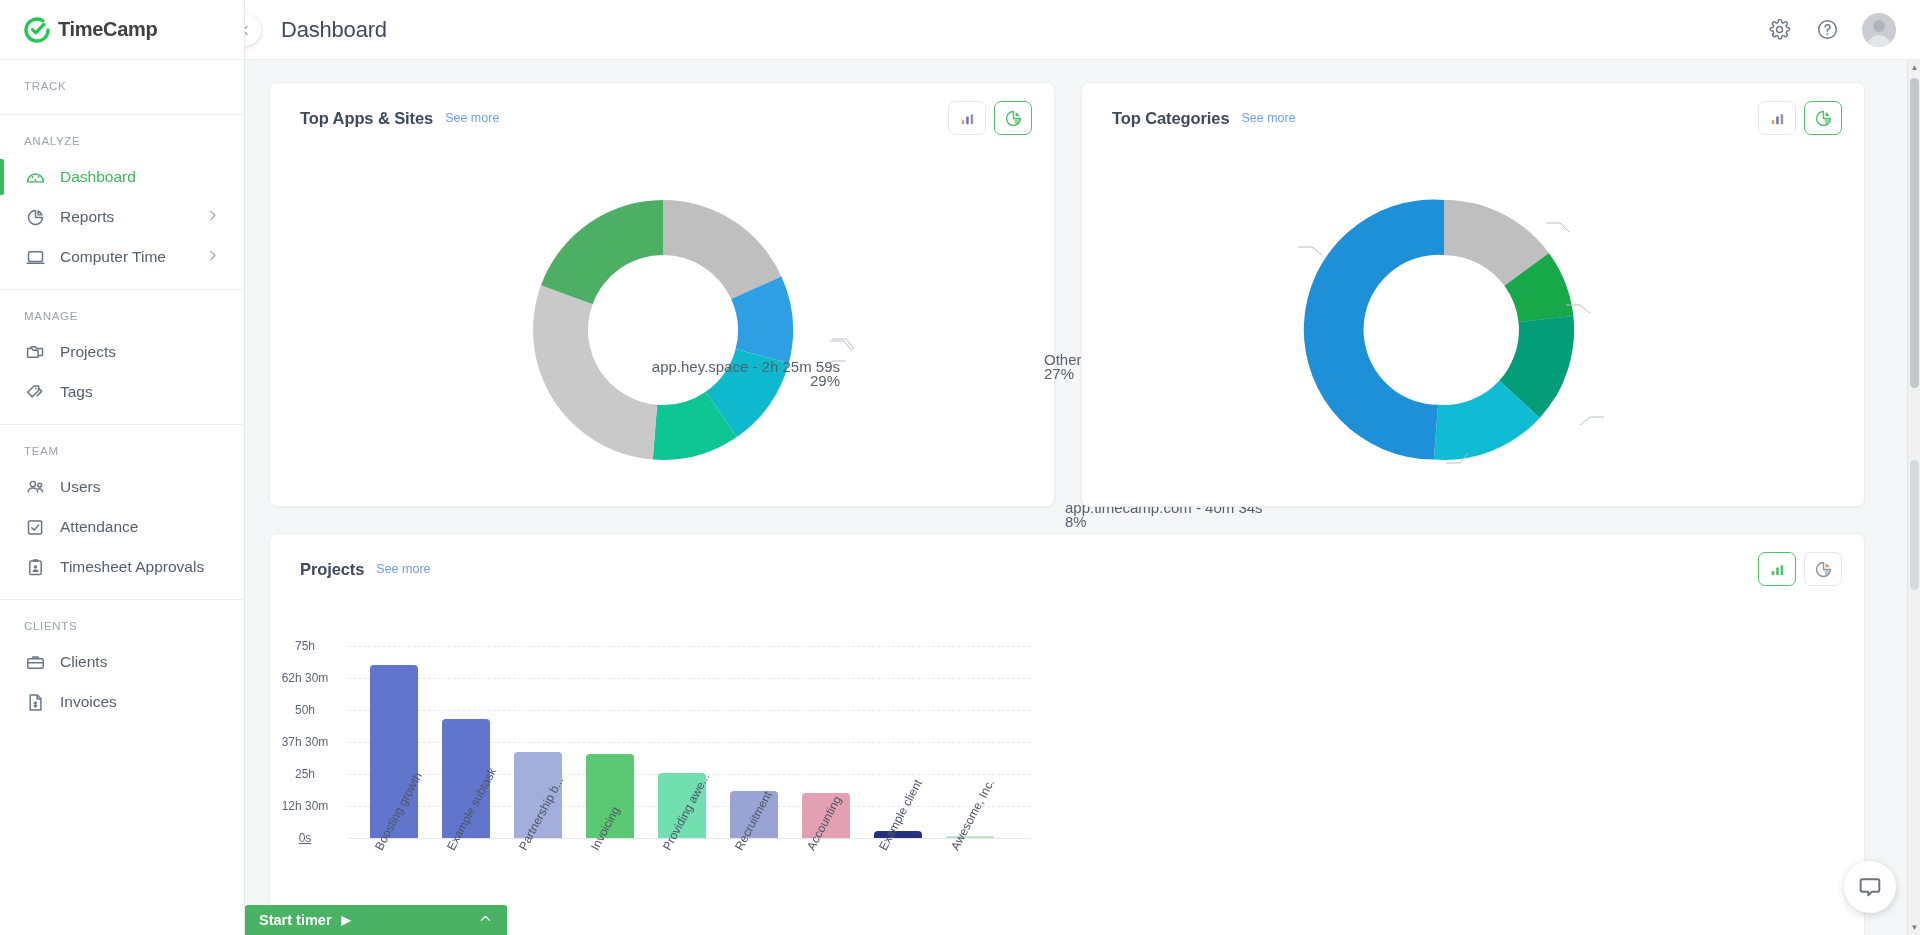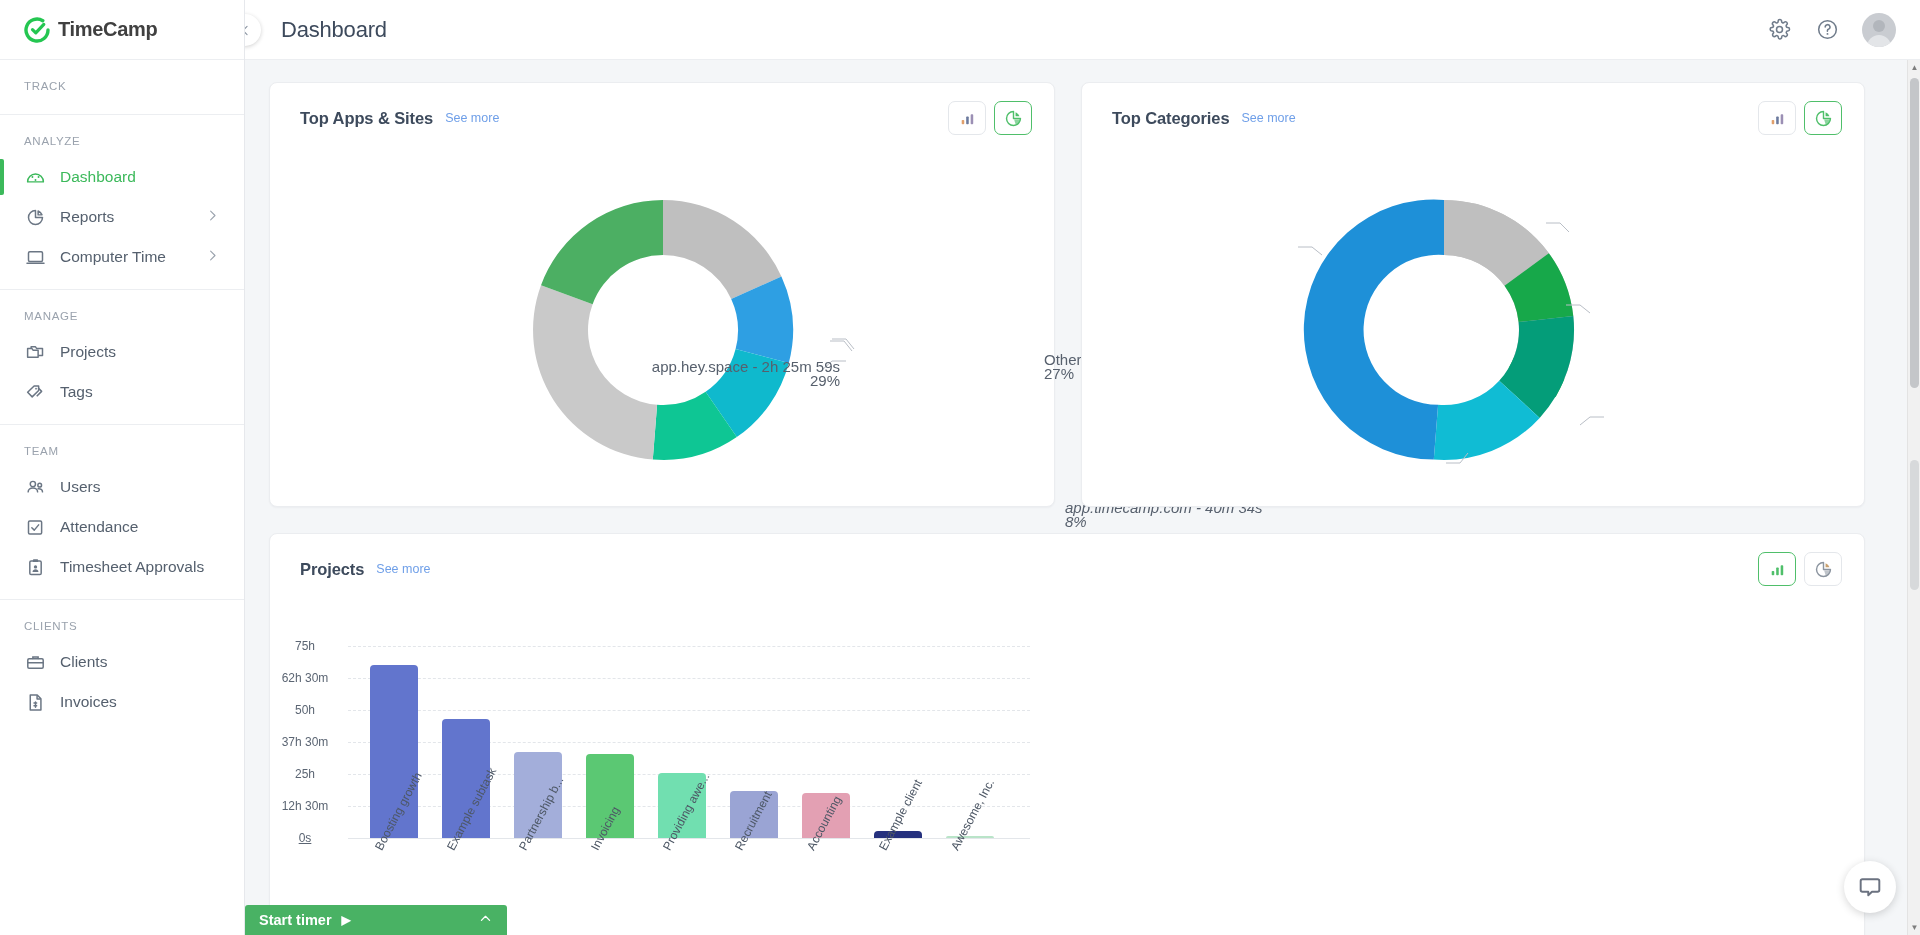--- a/index.html
+++ b/index.html
@@ -399,21 +399,21 @@
             </svg>
 
             <div class="dlabel r" style="left:380px;top:225px;width:190px;">
               <span>app.hey.space - 2h 25m 59s</span>
               <span class="pct">29%</span>
             </div>
             <div class="dlabel" style="left:774px;top:218px;">
               <span>Other - 2h 15m 16s</span>
               <span class="pct">27%</span>
             </div>
-            <div class="dlabel" style="left:795px;top:366px;font-style:italic;">
+            <div class="dlabel" style="left:795px;top:366px;">
               <span>app.timecamp.com - 40m 34s</span>
               <span class="pct">8%</span>
             </div>
             <div class="dlabel" style="left:755px;top:428px;">
               <span>google.com - 47m 19s</span>
               <span class="pct">10%</span>
             </div>
             <div class="dlabel" style="left:680px;top:455px;">
               <span>docs.google.com - 48m 03s</span>
               <span class="pct">10%</span>

